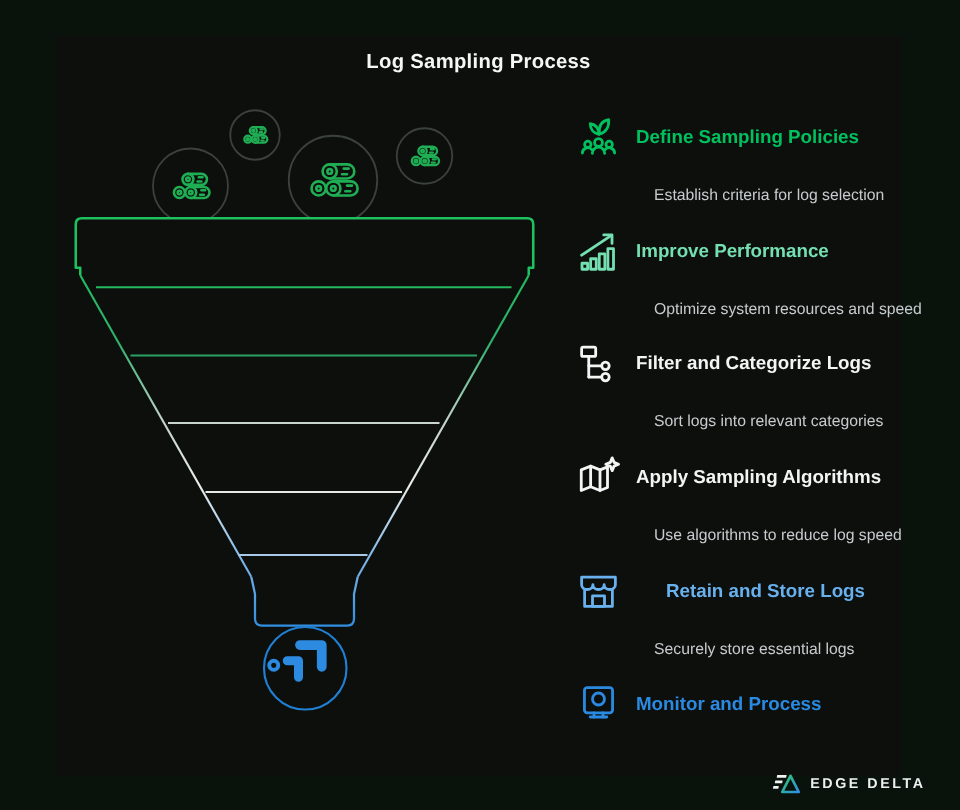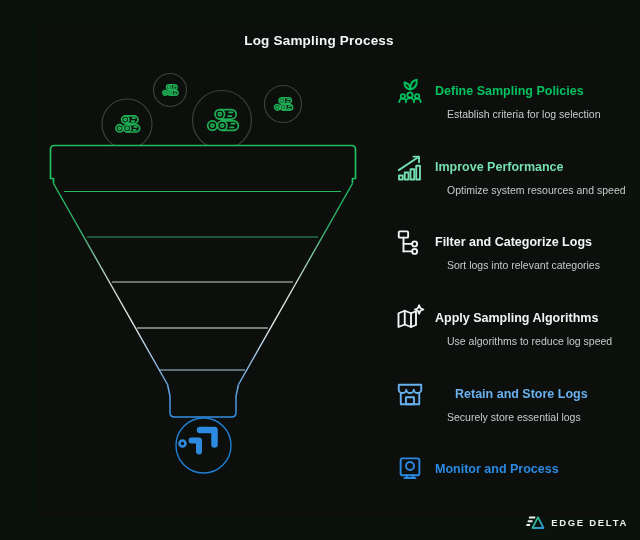--- a/index.html
+++ b/index.html
@@ -12,35 +12,35 @@
   .panel{
     position:absolute;left:37px;top:24px;width:564px;height:493px;
     background:#0d0f0d;
   }
   .page-title{
     position:absolute;left:37px;top:33px;width:564px;
     text-align:center;color:#f5f7f6;font-size:13.5px;font-weight:bold;
     letter-spacing:.2px;
   }
   .funnel-layer{position:absolute;left:0;top:0;}
-  .steps{position:absolute;left:394px;top:74px;width:218px;}
+  .steps{position:absolute;left:383px;top:74px;width:218px;}
   .step{display:flex;align-items:flex-start;height:75.7px;}
   .step-icon{
     flex:0 0 32px;width:32px;height:34px;margin-right:9px;
     display:flex;align-items:center;justify-content:center;
   }
   .step-text{min-width:0;}
   .step-title{
     font-size:12.5px;font-weight:bold;line-height:34px;white-space:nowrap;
   }
   .step-sub{
-    font-size:10.5px;color:#c6cbce;margin-top:0px;white-space:nowrap;padding-left:12px;
+    font-size:10.5px;color:#c6cbce;margin-top:16px;white-space:nowrap;padding-left:12px;
   }
   .footer{
-    position:absolute;top:513px;right:12px;height:18px;
+    position:absolute;top:513px;right:23px;height:18px;
     display:flex;align-items:center;gap:6px;
   }
   .brand-text{
     color:#eef1f0;font-weight:bold;font-size:9.5px;letter-spacing:1.7px;
     white-space:nowrap;
   }
 </style>
 </head>
 <body>
 

